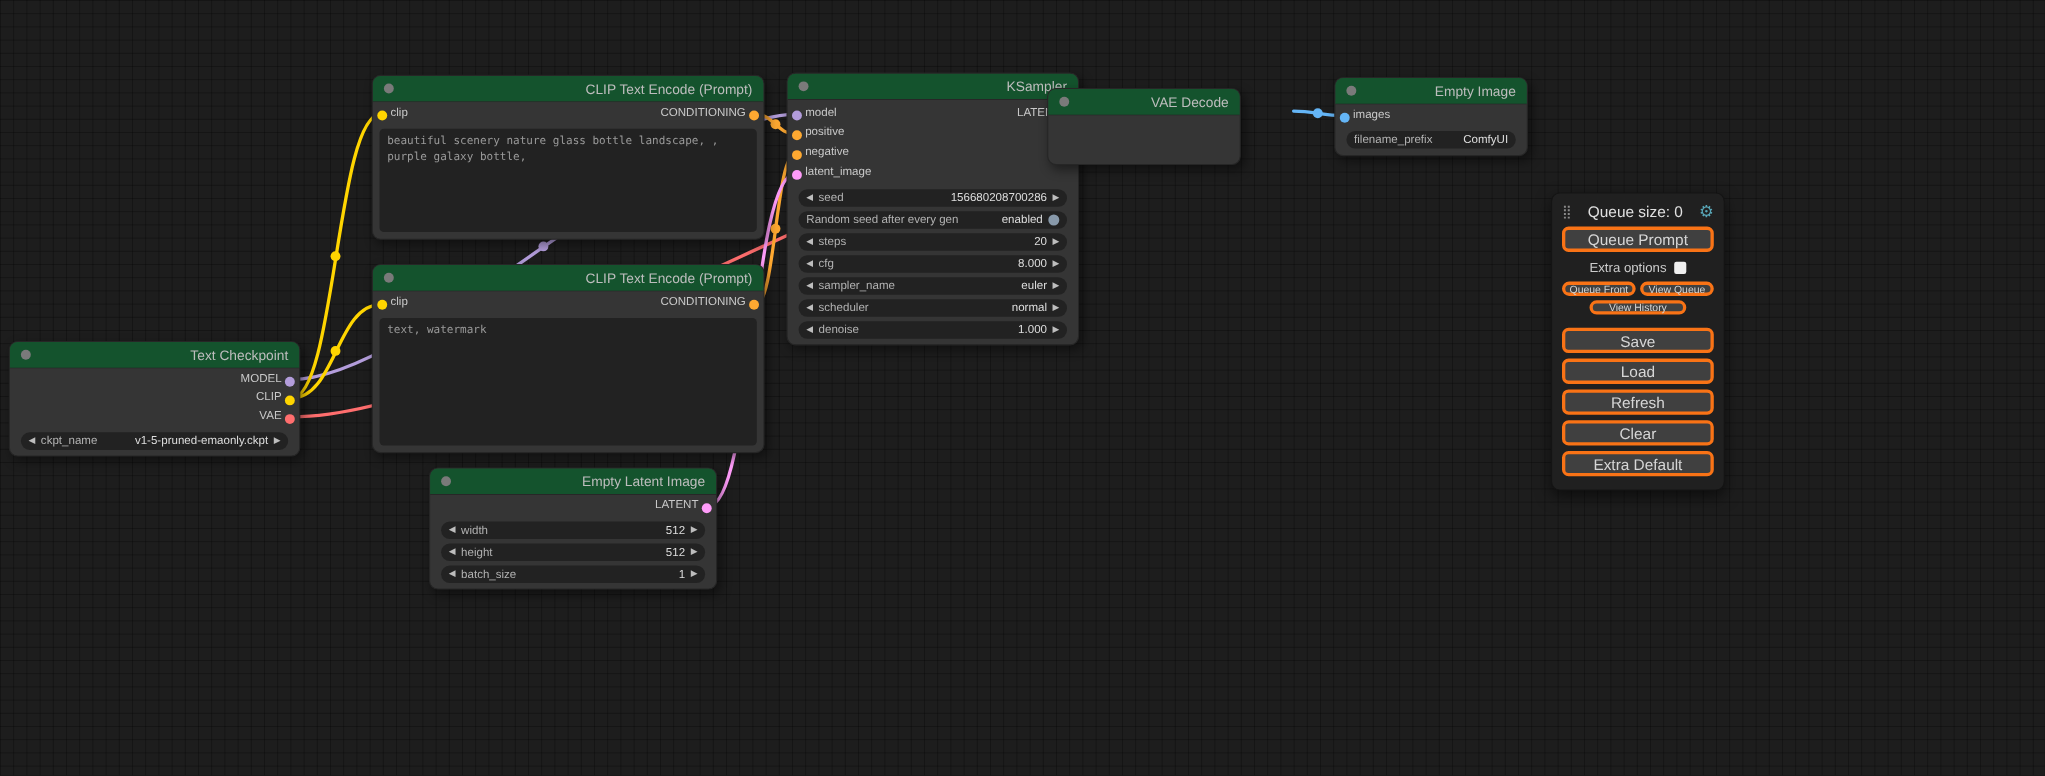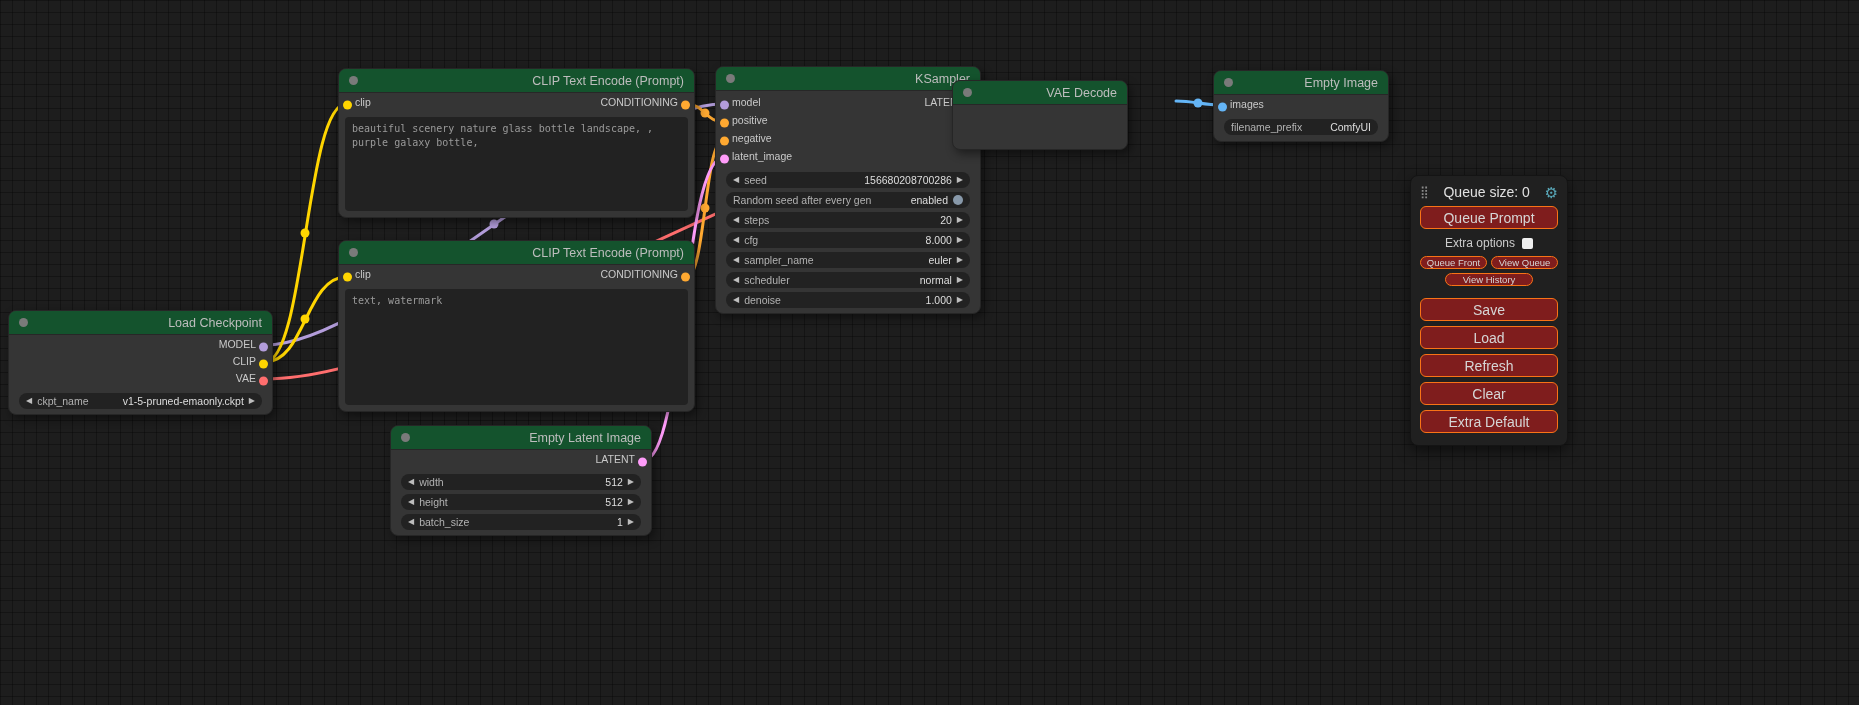--- a/index.html
+++ b/index.html
@@ -76,21 +76,21 @@
   #queue-panel{
     position:absolute; z-index:5; left:1410px; top:175px; width:158px;
     background:#202020; border:1px solid #141414; border-radius:8px;
     box-shadow:0 5px 14px rgba(0,0,0,.55); padding:7px 9px 12px;
   }
   .qp-header{ display:flex; align-items:center; height:18px; }
   .qp-drag{ color:#8a8a8a; font-size:12px; cursor:grab; }
   .qp-title{ flex:1; text-align:center; font-size:14px; color:#e0e0e0; }
   .qp-gear{ color:var(--c-gear); font-size:15px; line-height:15px; cursor:pointer; }
   .qp-btn{
-    display:block; width:100%; background:#7f1d1d; border:1px solid #f97316;
+    display:block; width:100%; background:#404040; border:3px solid #f97316;
     border-radius:6px; color:#d6d6d6; font-family:inherit; cursor:pointer;
   }
   .qp-btn.big{ height:23px; font-size:14px; margin-top:5px; }
   .qp-btn.big.gap{ margin-top:12px; }
   .qp-btn.small{ height:13px; font-size:9.5px; border-radius:8px; line-height:10px; padding:0; }
   .qp-btn.small.center{ width:64%; margin:4px auto 0; }
   .qp-extra{
     display:flex; align-items:center; justify-content:center; gap:7px;
     margin-top:7px; font-size:12px; color:#cccccc;
   }
@@ -120,21 +120,21 @@
     <circle class="d-cond" cx="705" cy="113" r="4.5"></circle>
     <circle class="d-cond" cx="705" cy="208" r="4.5"></circle>
     <circle class="d-latent" cx="683" cy="309" r="4.5"></circle>
     <circle class="d-latent" cx="994" cy="102" r="4.5"></circle>
     <circle class="d-image" cx="1198" cy="103" r="4.5"></circle>
   </svg>
 
   <div class="node" id="node-load-checkpoint">
     <div class="node-title">
       <span class="collapse-dot"></span>
-      <span>Load Checkpoint</span>
+      <span>Text Checkpoint</span>
     </div>
     <div class="slots">
       <div class="slot-row right">
         <span>MODEL</span>
         <span class="dot out c-model"></span>
       </div>
       <div class="slot-row right">
         <span>CLIP</span>
         <span class="dot out c-clip"></span>
       </div>

